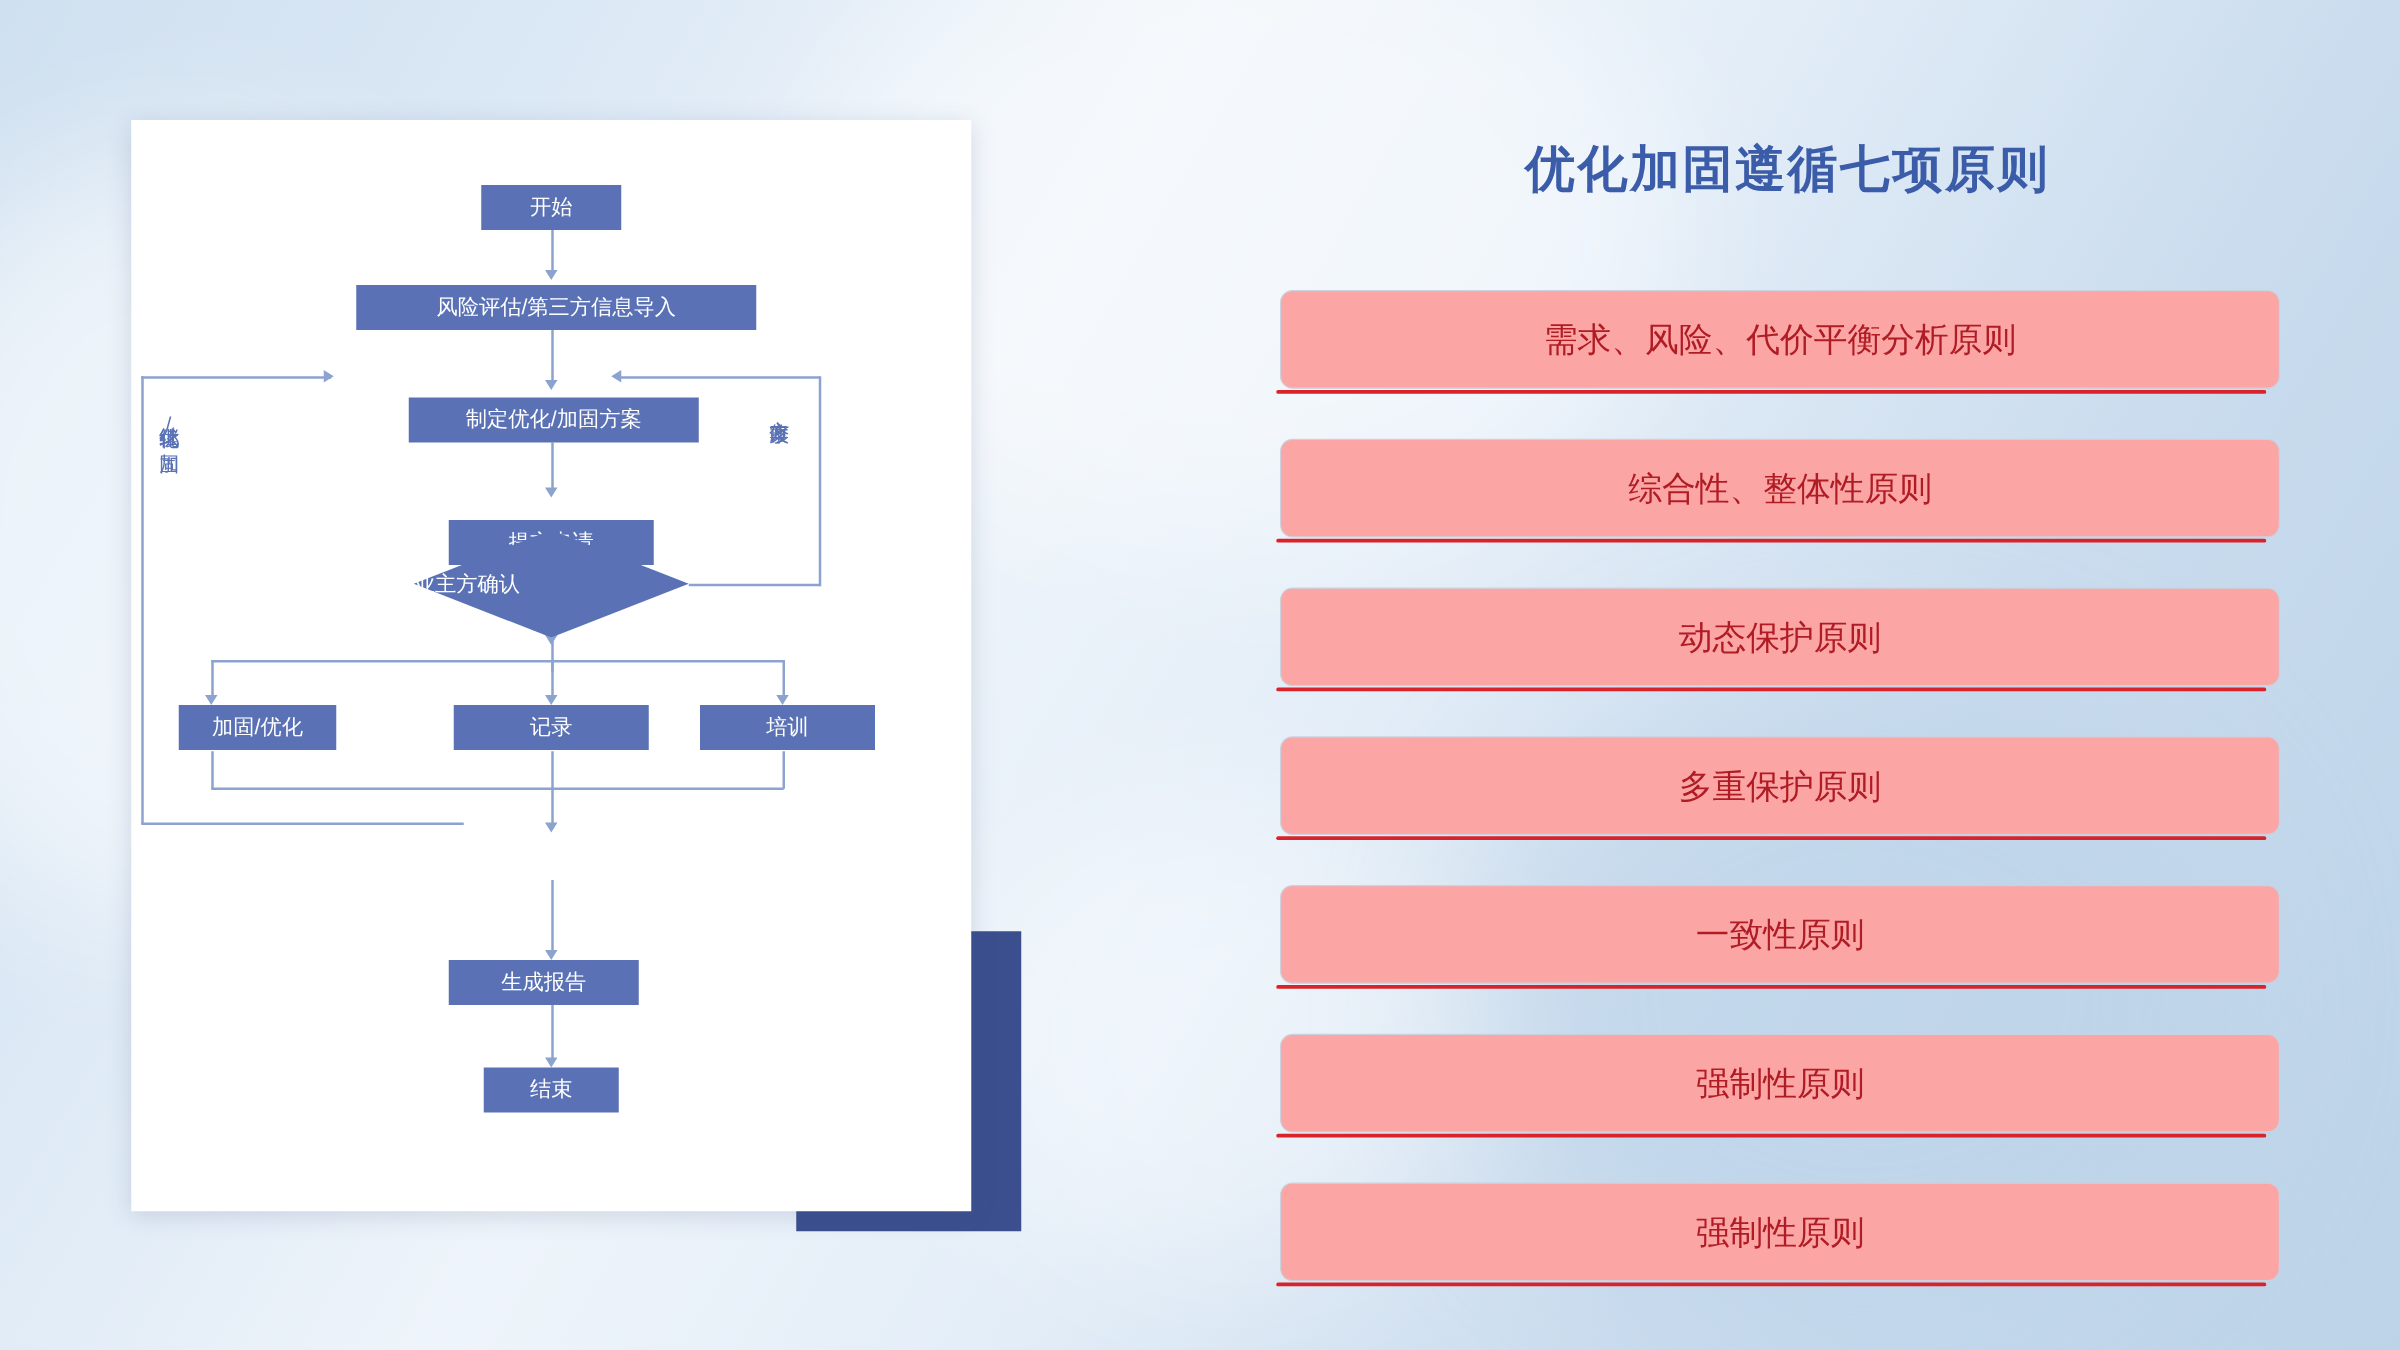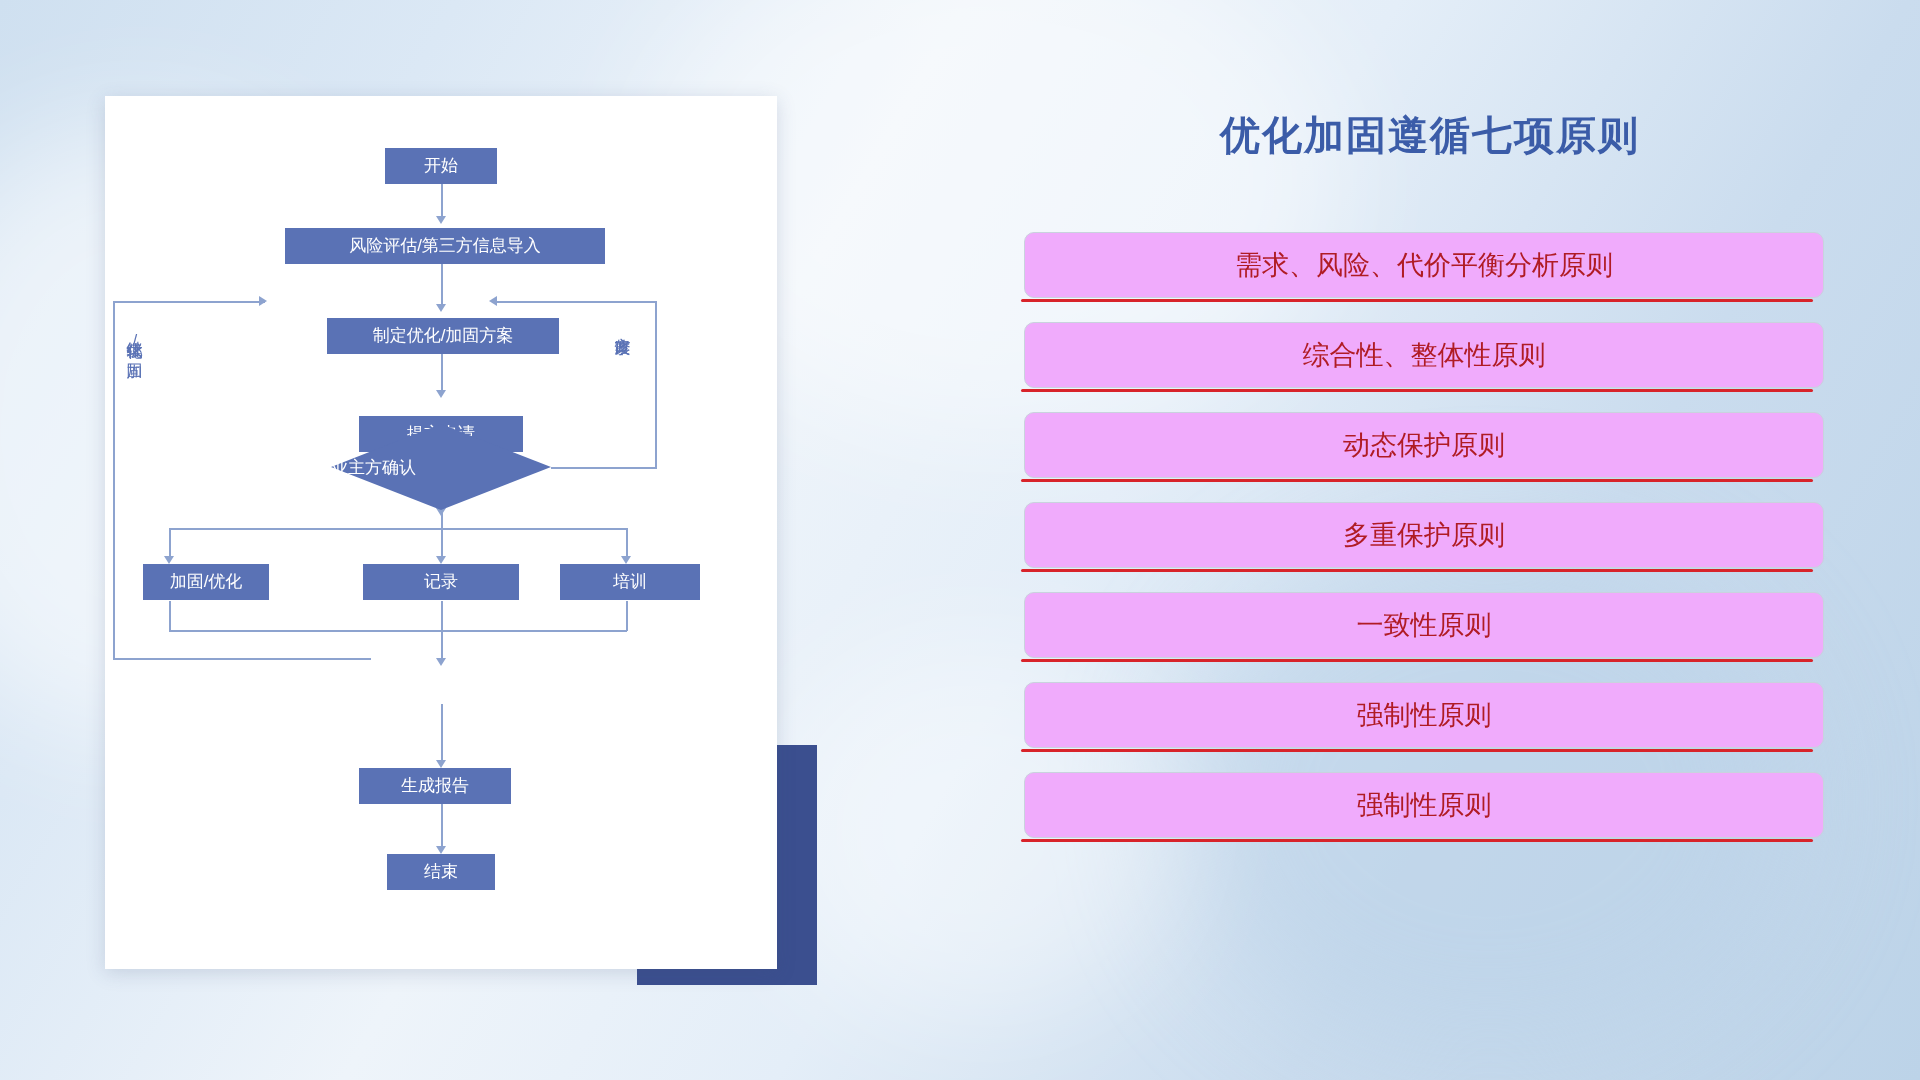--- a/index.html
+++ b/index.html
@@ -118,23 +118,23 @@
     letter-spacing: 2px;
   }
   .pill-list {
     position: absolute;
     left: 1024px;
     top: 232px;
     width: 800px;
   }
   .pill {
     position: relative;
-    height: 66px;
-    margin-bottom: 24px;
-    background: #f0abfc;
+    height: 79px;
+    margin-bottom: 40px;
+    background: #fca5a5;
     border: 1.5px solid #c9d2de;
     border-radius: 10px;
     display: flex;
     align-items: center;
     justify-content: center;
     font-size: 27px;
     color: #b01c24;
     box-sizing: border-box;
   }
   .pill::after {

